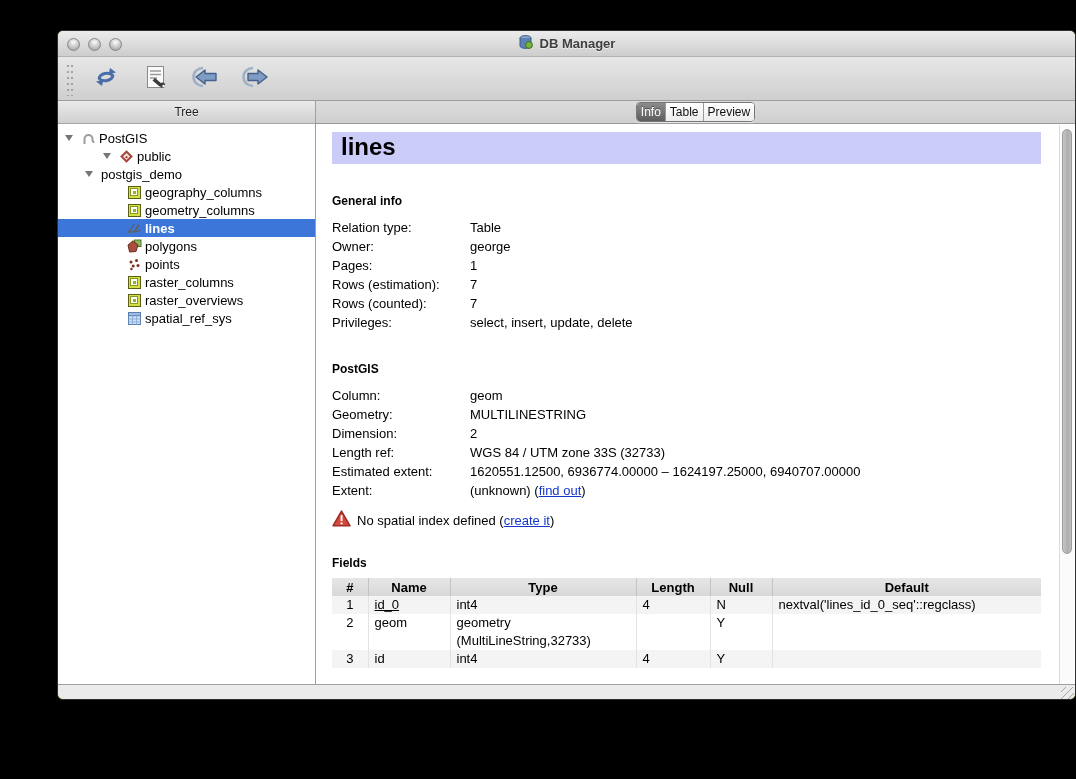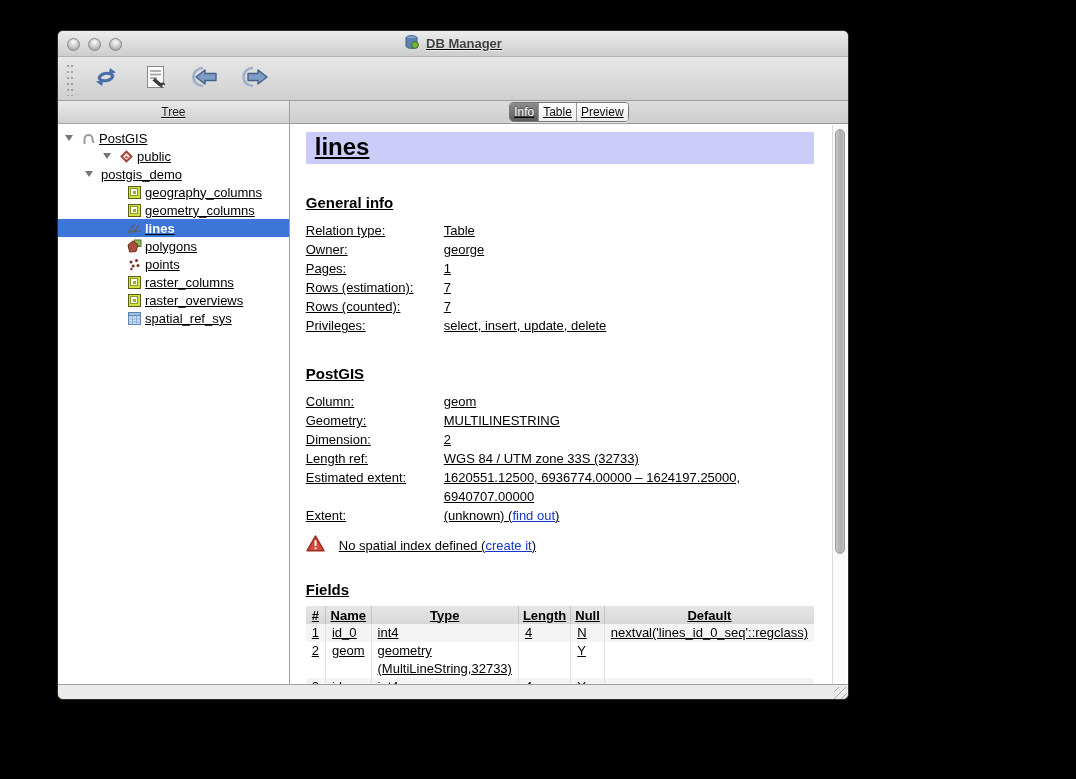--- a/index.html
+++ b/index.html
@@ -1,20 +1,20 @@
 <!DOCTYPE html>
 <html><head>
 <meta charset="utf-8">
 <style>
   * { box-sizing: border-box; margin: 0; padding: 0; }
   html,body { width: 1076px; height: 779px; background: #000; font-family: "Liberation Sans", sans-serif; }
   .window {
-    position: absolute; left: 57px; top: 30px; width: 792px; height: 670px;
+    position: absolute; left: 57px; top: 30px; width: 1019px; height: 670px;
     border-radius: 6px; overflow: hidden; background: #84cc16;
-    border: 1px solid #2e2e2e; box-shadow: 0 12px 30px rgba(0,0,0,.6); text-decoration: underline;
+    border: 1px solid #2e2e2e; box-shadow: 0 12px 30px rgba(0,0,0,.6);
   }
   
   .titlebar {
     height: 26px; background: linear-gradient(#ececec,#cdcdcd);
     border-bottom: 1px solid #b2b2b2; position: relative;
     display: flex; align-items: center; justify-content: center;
   }
   .lights { position: absolute; left: 9px; top: 7px; display: flex; gap: 8px; }
   .light {
     width: 13px; height: 13px; border-radius: 50%;
@@ -56,26 +56,26 @@
     display: flex; align-items: center; justify-content: center; }
   .seg { display: flex; height: 20px; border: 1px solid #767676; border-radius: 4px; overflow: hidden;
     background: #fff; box-shadow: 0 1px 1px rgba(255,255,255,.6); }
   .segment { padding: 0 4px; line-height: 18px; font-size: 12px; color: #111;
     background: linear-gradient(#ffffff,#ededed); border-right: 1px solid #9a9a9a; cursor: default; }
   .segment:last-child { border-right: none; }
   .segment.active { background: linear-gradient(#8c8c8c,#5d5d5d); color: #fff; text-shadow: 0 -1px 0 rgba(0,0,0,.4); }
   .content { position: relative; flex: 1; background: #fff; overflow: hidden; padding: 8px 16px 0 16px; }
   .inner { margin-right: 18px; }
   .band { background: #ccccf8; font-size: 24px; font-weight: bold; color: #000; padding: 1px 9px 3px; }
-  h2 { font-size: 15px; font-weight: bold; color: #000; margin: 30px 0 10px; }
+  h2 { font-size: 12px; font-weight: bold; color: #000; margin: 30px 0 10px; }
   h2.fields-h { margin: 26px 0 8px; }
   .kv { display: flex; font-size: 13px; line-height: 19px; }
   .kv .k { width: 138px; flex: none; }
   a.lnk { color: #1436cc; text-decoration: underline; cursor: pointer; }
-  .warn { margin-top: 10px; height: 20px; display: flex; align-items: center; gap: 14px; font-size: 13px; }
+  .warn { margin-top: 10px; height: 20px; display: flex; align-items: center; gap: 6px; font-size: 13px; }
   table.fields { width: 100%; border-collapse: collapse; font-size: 13px; margin-top: 2px; }
   table.fields th { background: linear-gradient(#e6e6e6,#d8d8d8); font-weight: bold; text-align: center;
     padding: 0 4px; height: 18px; border-left: 1px solid #c3c3c3; }
   table.fields th:first-child { border-left: none; }
   table.fields td { padding: 0 6px; border-left: 1px solid #e3e3e3; vertical-align: top; line-height: 18px; }
   table.fields td:first-child { border-left: none; text-align: center; }
   table.fields tbody tr:nth-child(odd) { background: #f4f4f4; }
   .u { text-decoration: underline; }
   .vscroll { position: absolute; right: 1px; top: 1px; bottom: 0; width: 15px; background: #fbfbfb; border-left: 1px solid #dcdcdc; }
   .vthumb { position: absolute; left: 2px; right: 2px; top: 4px; height: 76%;

